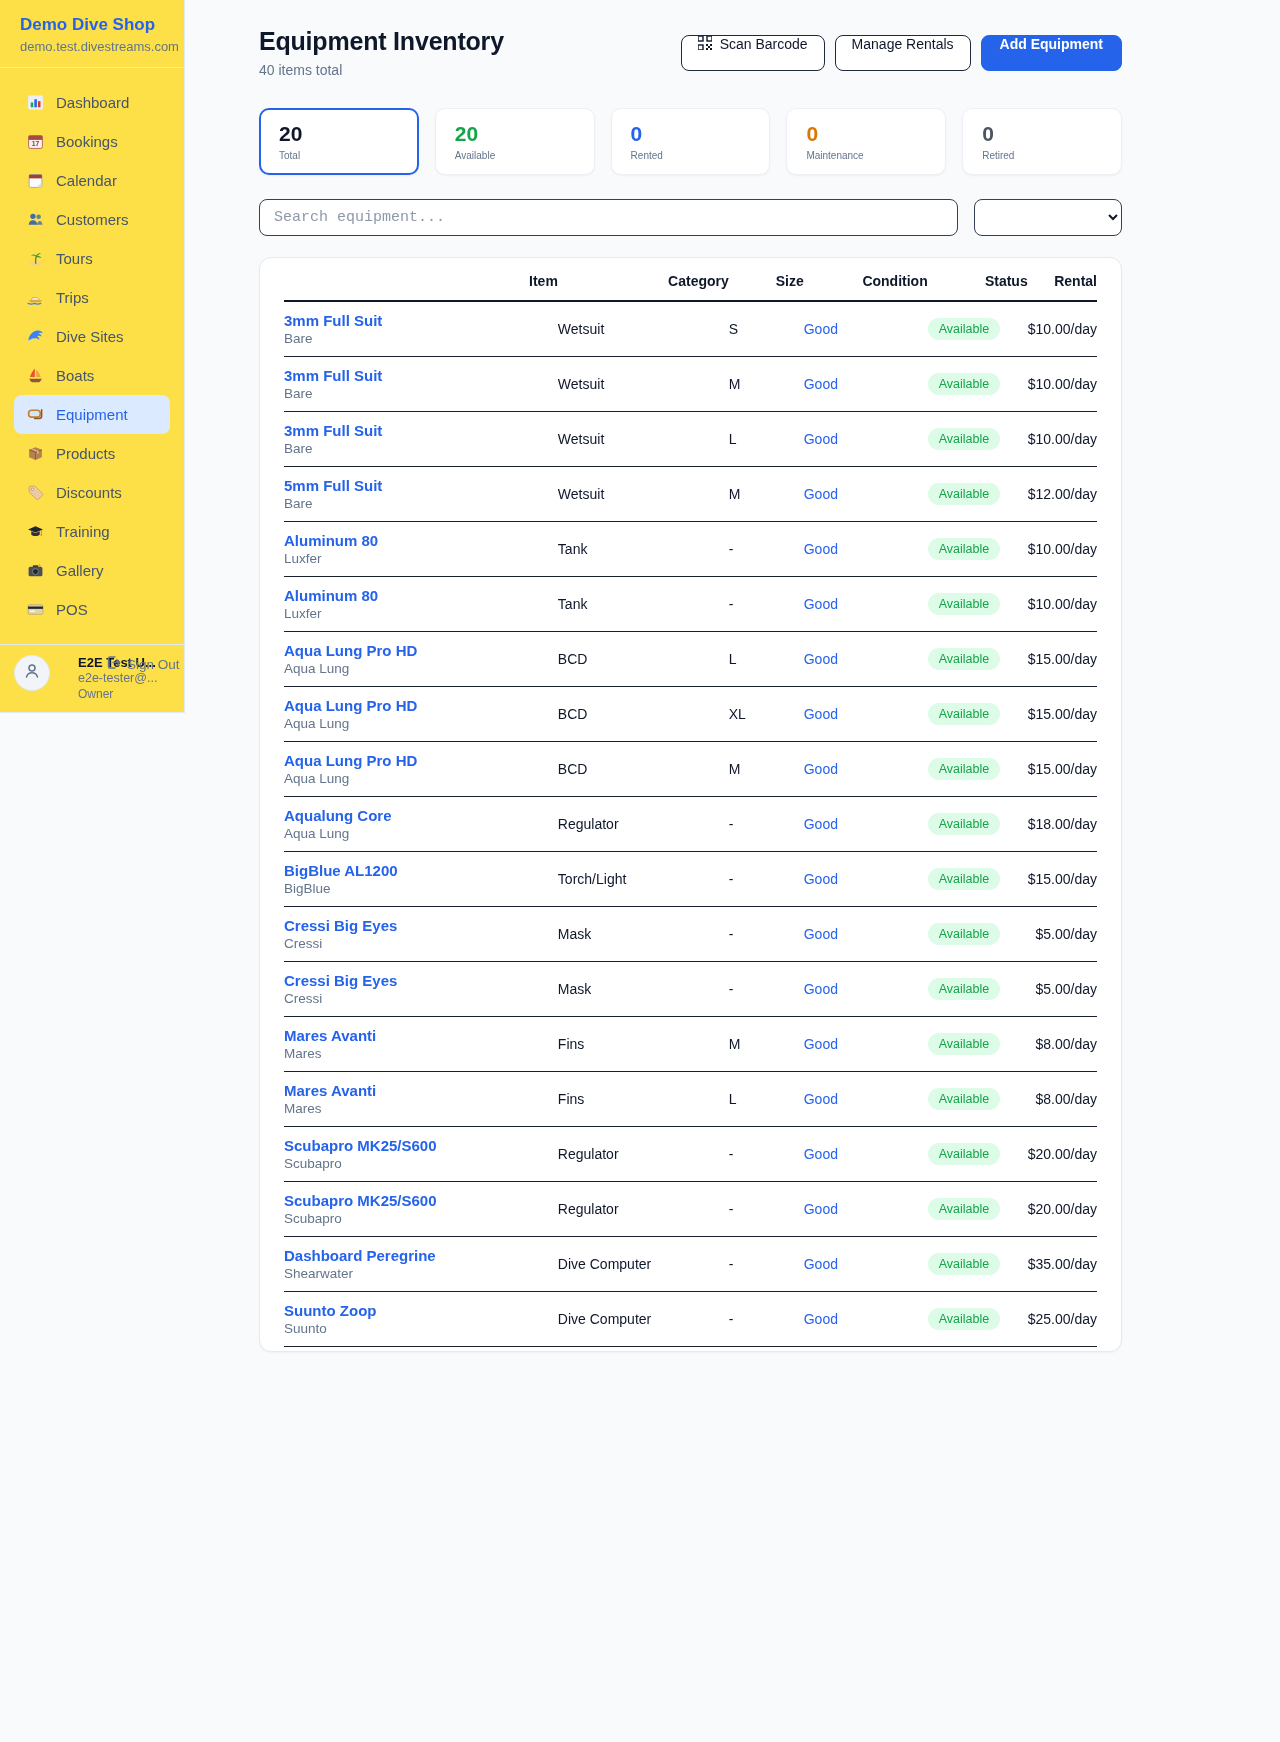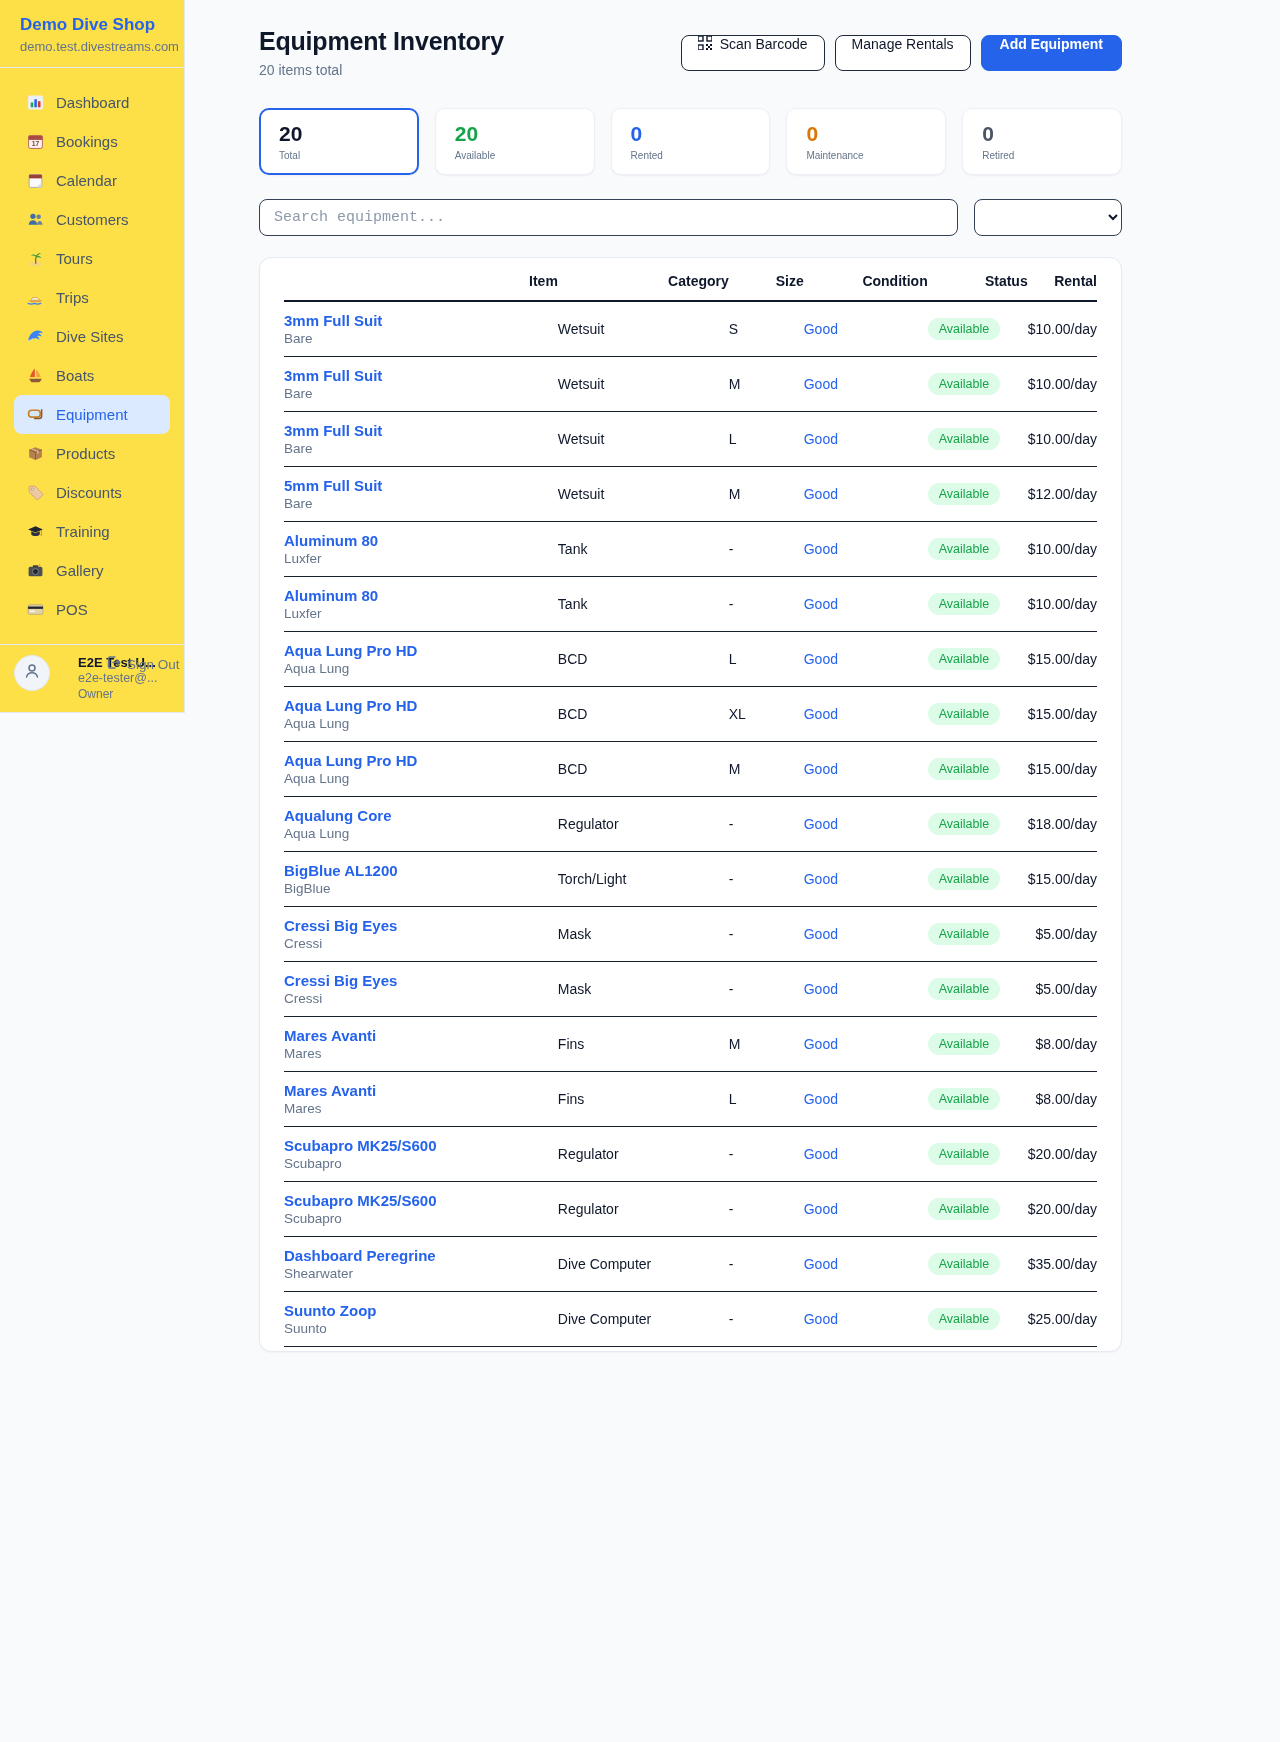--- a/index.html
+++ b/index.html
@@ -247,21 +247,21 @@
       <span>Sign Out</span>
     </div>
   </div>
 </aside>
 
 <main class="main">
   <div class="content">
     <div class="page-header">
       <div>
         <h1 class="page-title">Equipment Inventory</h1>
-        <div class="page-sub">20 items total</div>
+        <div class="page-sub">40 items total</div>
       </div>
       <div class="header-actions">
         <button class="btn btn-outline">
           <span>
             <svg width="14" height="14" viewBox="0 0 14 14">
                 <g fill="#0f172a">
                   <rect x="0" y="0" width="5" height="5" fill="none" stroke="#0f172a" stroke-width="1.4"></rect>
                   <rect x="9" y="0" width="5" height="5" fill="none" stroke="#0f172a" stroke-width="1.4"></rect>
                   <rect x="0" y="9" width="5" height="5" fill="none" stroke="#0f172a" stroke-width="1.4"></rect>
                   <rect x="8" y="8" width="2" height="2"></rect>

